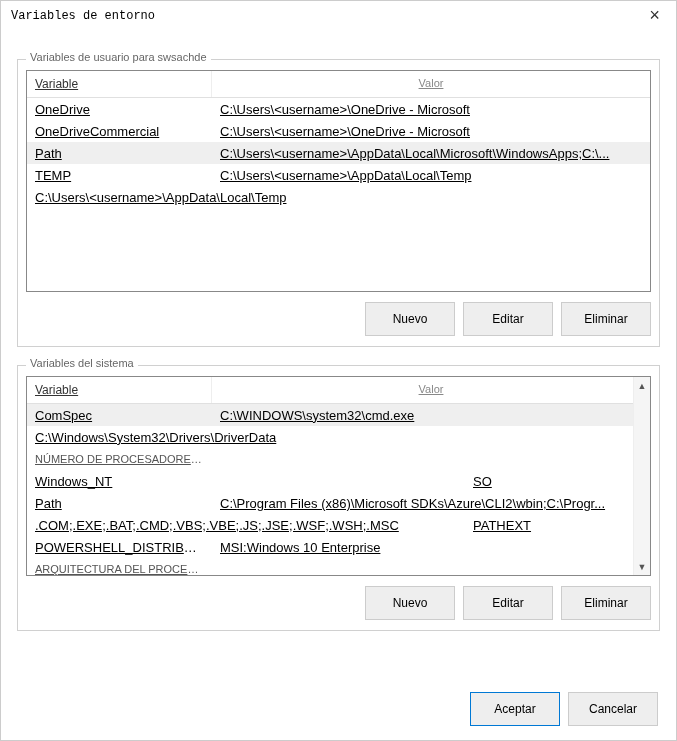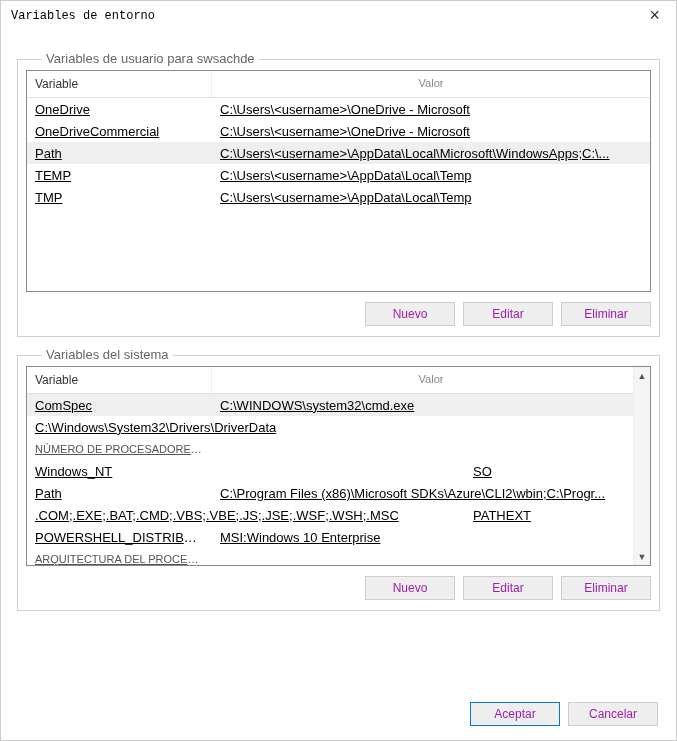--- a/index.html
+++ b/index.html
@@ -34,24 +34,24 @@
     }
     .fieldset {
       border: 1px solid #d0d0d0;
       margin-top: 18px;
       padding: 10px 8px 10px 8px;
       position: relative;
     }
     .fieldset-legend {
       position: absolute;
       top: -9px;
-      left: 24px;
+      left: 8px;
       background: #fff;
       padding: 0 4px;
-      font-size: 13px;
+      font-size: 11px;
       color: #666;
     }
     .table-wrap {
       border: 1px solid #888;
       background: #fff;
       height: 222px;
       overflow: hidden;
       position: relative;
     }
     .table-wrap.sys {
@@ -59,20 +59,21 @@
     }
     .thead {
       display: flex;
       border-bottom: 1px solid #e0e0e0;
       background: #fff;
     }
     .th {
       padding: 6px 8px;
       font-size: 12px;
       color: #333;
+      text-decoration: underline;
     }
     .th.col-var { width: 185px; border-right: 1px solid #eee; }
     .th.col-val { flex: 1; color: #888; font-size: 11px; text-align: center; }
     .tbody { }
     .tr {
       display: flex;
       height: 22px;
       align-items: center;
       font-size: 13px;
     }
@@ -101,24 +102,24 @@
     .scroll-up { top: 0; }
     .scroll-down { bottom: 0; }
     .btn-row {
       display: flex;
       justify-content: flex-end;
       gap: 8px;
       margin-top: 10px;
     }
     .btn {
       min-width: 90px;
-      height: 24px;
+      height: 34px;
       border: 1px solid #ccc;
       background: #eee;
-      color: #a21caf;
+      color: #000000;
       font-size: 12px;
       display: flex;
       align-items: center;
       justify-content: center;
       cursor: default;
     }
     .btn.primary {
       border: 1px solid #0078d4;
     }
     .footer {
@@ -159,21 +160,20 @@
           </div>
           <div class="tr selected">
             <div class="td col-var">Path</div>
             <div class="td col-val">C:\Users\&lt;username&gt;\AppData\Local\Microsoft\WindowsApps;C:\...</div>
           </div>
           <div class="tr">
             <div class="td col-var">TEMP</div>
             <div class="td col-val">C:\Users\&lt;username&gt;\AppData\Local\Temp</div>
           </div>
           <div class="tr">
-            <div class="td col-var">TMP</div>
             <div class="td col-val">C:\Users\&lt;username&gt;\AppData\Local\Temp</div>
           </div>
         </div>
     </div>
 
     <div class="btn-row">
       <div class="btn">Nuevo</div>
       <div class="btn">Editar</div>
       <div class="btn">Eliminar</div>
     </div>

